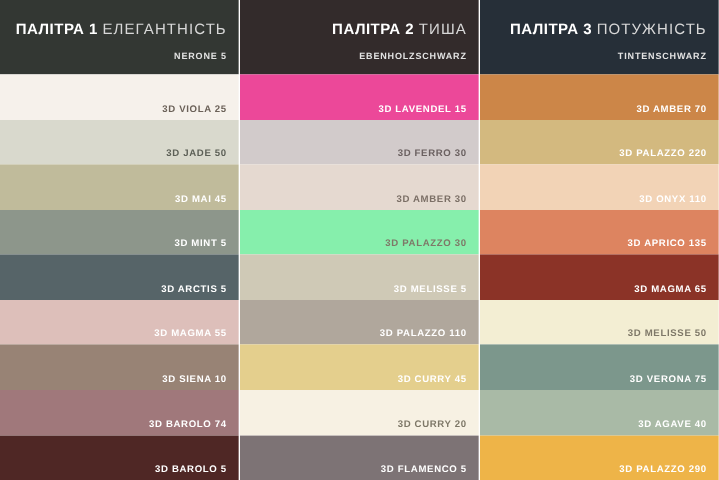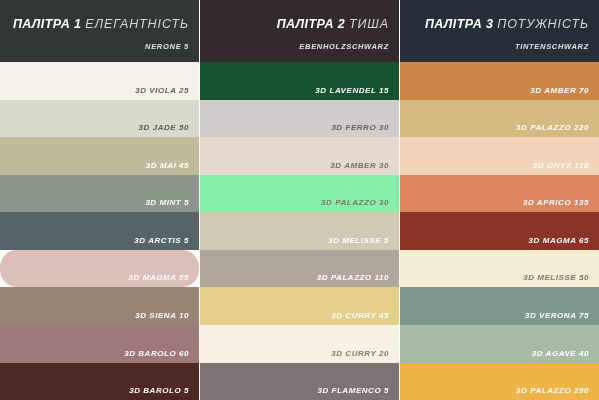--- a/index.html
+++ b/index.html
@@ -13,21 +13,20 @@
     width:599px; height:400px;
     display:flex;
     flex-direction:row;
   }
   .palette-column {
     flex:1 1 0;
     display:flex;
     flex-direction:column;
     height:400px;
     position:relative;
-    font-style:italic;
   }
   .palette-column + .palette-column { border-left:1px solid #ffffff; }
 
   .palette-header {
     height:62px;
     flex:0 0 62px;
     position:relative;
     padding:0 10px;
   }
   .palette-title {
@@ -97,41 +96,41 @@
         </div>
         <div class="swatch" style="background: rgb(192, 187, 155);">
           <span class="swatch-label" style="color: rgb(255, 255, 255);">3D MAI 45</span>
         </div>
         <div class="swatch" style="background: rgb(141, 150, 139);">
           <span class="swatch-label" style="color: rgb(255, 255, 255);">3D MINT 5</span>
         </div>
         <div class="swatch" style="background: rgb(86, 100, 104);">
           <span class="swatch-label" style="color: rgb(255, 255, 255);">3D ARCTIS 5</span>
         </div>
-        <div class="swatch" style="background: rgb(221, 191, 186); border-radius: 17px;">
+        <div class="swatch" style="background: rgb(221, 191, 186);">
           <span class="swatch-label" style="color: rgb(255, 255, 255);">3D MAGMA 55</span>
         </div>
         <div class="swatch" style="background: rgb(152, 131, 117); padding-left: 31px;">
           <span class="swatch-label" style="color: rgb(255, 255, 255);">3D SIENA 10</span>
         </div>
         <div class="swatch" style="background: rgb(160, 120, 123);">
-          <span class="swatch-label" style="color: rgb(255, 255, 255);">3D BAROLO 60</span>
+          <span class="swatch-label" style="color: rgb(255, 255, 255);">3D BAROLO 74</span>
         </div>
         <div class="swatch" style="background: rgb(79, 39, 37);">
           <span class="swatch-label" style="color: rgb(255, 255, 255);">3D BAROLO 5</span>
         </div>
       </div>
     </div>
     <div class="palette-column">
       <div class="palette-header" style="background: rgb(51, 43, 43);">
         <div class="palette-title"><span class="t-strong">ПАЛІТРА 2</span> <span class="t-light">ТИША</span></div>
         <div class="palette-subtitle">EBENHOLZSCHWARZ</div>
       </div>
       <div class="swatch-list">
-        <div class="swatch" style="background: #14532d;">
+        <div class="swatch" style="background: #ec4899;">
           <span class="swatch-label" style="color: rgb(255, 255, 255);">3D LAVENDEL 15</span>
         </div>
         <div class="swatch" style="background: rgb(210, 203, 203);">
           <span class="swatch-label" style="color: rgb(107, 97, 97);">3D FERRO 30</span>
         </div>
         <div class="swatch" style="background: rgb(229, 217, 208);">
           <span class="swatch-label" style="color: rgb(123, 111, 102);">3D AMBER 30</span>
         </div>
         <div class="swatch" style="background: #86efac;">
           <span class="swatch-label" style="color: rgb(126, 120, 104);">3D PALAZZO 30</span>

